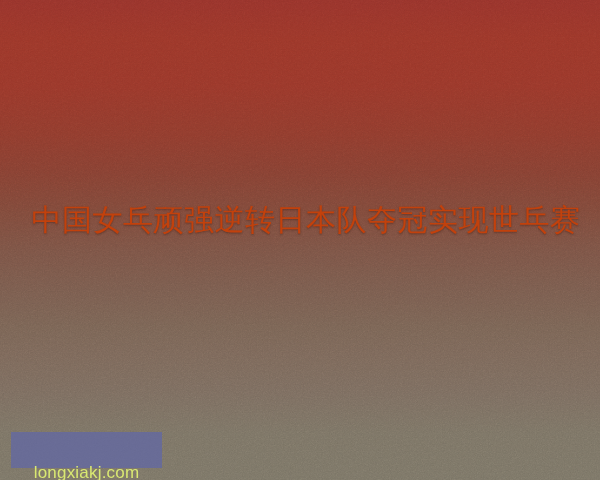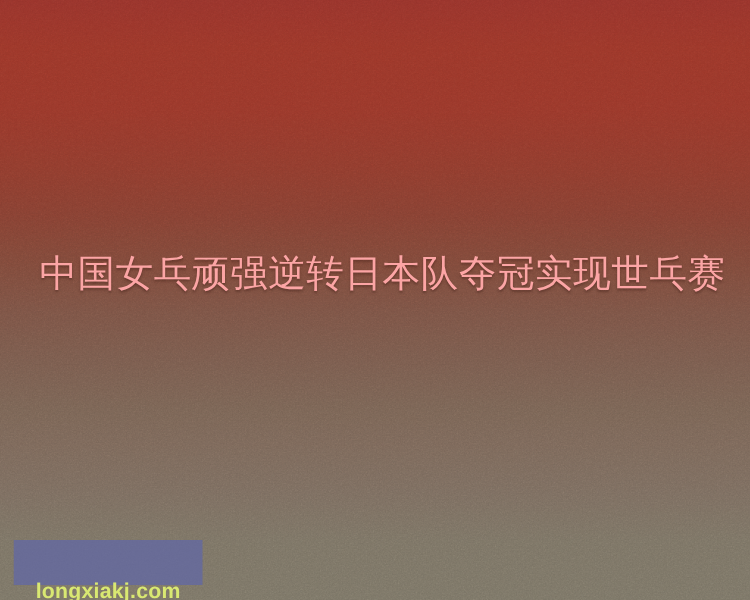--- a/index.html
+++ b/index.html
@@ -53,21 +53,21 @@
     pointer-events: none;
   }
 
   
   #headline {
     position: absolute;
     left: 12px;
     right: 0;
     top: 198px;
     text-align: center;
-    color: #fca5a5;
+    color: #c2410c;
     font-size: 30px;
     line-height: 44px;
     letter-spacing: 0.5px;
     font-weight: 400;
     padding: 0 18px;
     box-sizing: border-box;
     text-shadow: 0 1px 2px rgba(40,12,6,0.35);
   }
   #headline .hl-line {
     display: block;
@@ -84,21 +84,21 @@
     background: rgba(96,102,168,0.72);
     display: flex;
     align-items: center;
     justify-content: center;
   }
   #watermark-badge .wm-text {
     color: #d9e872;
     font-size: 17px;
     line-height: 1;
     letter-spacing: 0.2px;
-    font-weight: 700;
+    font-weight: 400;
     white-space: nowrap;
     margin-top: 44px;
   }
 </style>
 </head>
 <body>
 
 <div id="card">
 
   <div id="bg-gradient"></div>

